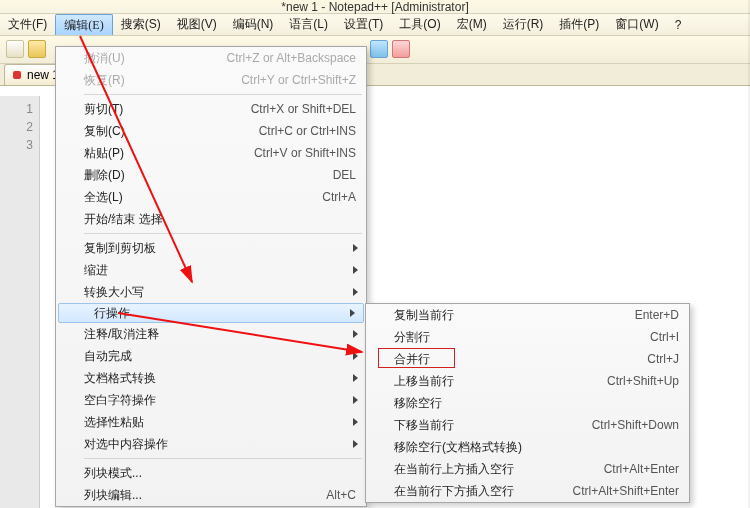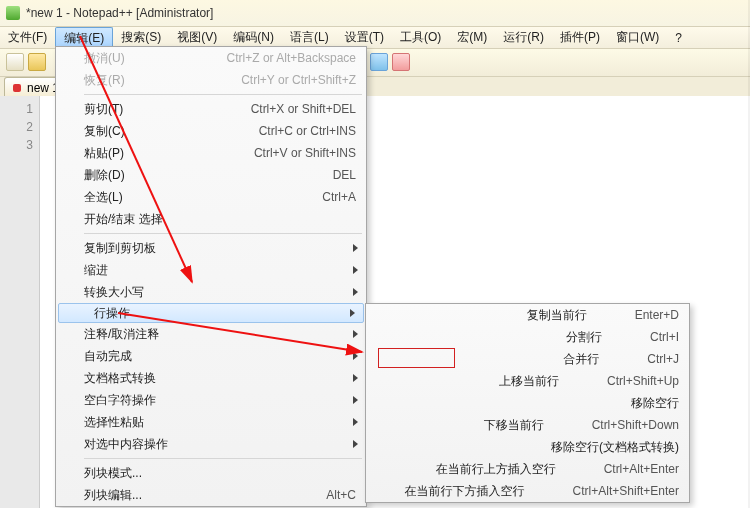--- a/index.html
+++ b/index.html
@@ -1,27 +1,27 @@
 <!DOCTYPE html>
 <html><head>
 <meta charset="utf-8">
 <style>
   * { box-sizing: border-box; margin: 0; padding: 0; font-family: "Microsoft YaHei", "SimSun", sans-serif; font-size: 12px; }
   html, body { width: 750px; height: 508px; overflow: hidden; background: #fff; }
   .canvas { position: relative; width: 750px; height: 508px; background: #fff; }
 
   
-  .titlebar { height: 27px; background: linear-gradient(#fdf8e2, #f7f4e3); display: flex; align-items: center; padding: 0 6px; border-bottom: 1px solid #d6d0b8; }
+  .titlebar { height: 14px; background: linear-gradient(#fdf8e2, #f7f4e3); display: flex; align-items: center; padding: 0 6px; border-bottom: 1px solid #d6d0b8; flex-direction: column; }
   .titlebar .tb-icon { width: 14px; height: 14px; background: linear-gradient(#9fe07f,#4fa82f); border-radius: 2px; margin-right: 6px; }
   .titlebar .tb-text { color: #333; white-space: nowrap; }
 
   
   .menubar { height: 22px; background: linear-gradient(#fefaeb, #f4efdd); display: flex; align-items: stretch; border-bottom: 1px solid #d6d0b8; }
   .menubar .mitem { padding: 0 8px; display: flex; align-items: center; color: #222; cursor: default; white-space: nowrap; text-align: center; }
-  .menubar .mitem.open { background: linear-gradient(#cfe8ff, #a9d4ff); border: 1px solid #6aa3d8; border-bottom: none; border-radius: 2px 2px 0 0; }
+  .menubar .mitem.open { background: linear-gradient(#cfe8ff, #a9d4ff); border: 1px solid #6aa3d8; border-bottom: none; border-radius: 2px 2px 0 0; font-family: Liberation Serif, serif; }
 
   
   .toolbar { height: 28px; background: linear-gradient(#fdfae6,#f2edd9); border-bottom: 1px solid #d6d0b8; position: relative; }
   .toolbar .tool { position: absolute; top: 4px; width: 18px; height: 18px; border-radius: 2px; }
 
   
   .tabrow { height: 22px; position: relative; background:#f2edd9; border-bottom:1px solid #bdb899; }
   .tabrow .tab { position:absolute; left:4px; top:0; height:21px; background:linear-gradient(#fff,#f5ecd0); border:1px solid #bdb899; border-bottom:none; border-radius:3px 3px 0 0; display:flex; align-items:center; padding:0 8px; gap:6px; }
   .tabrow .tab .dot { width:8px;height:8px;background:#d33;border-radius:2px; }
 
@@ -35,21 +35,21 @@
   .menu { position:absolute; background:linear-gradient(#fafafa,#f2f2f2); border:1px solid #a6a6a6; box-shadow:3px 3px 6px rgba(0,0,0,.2); }
   .menu .row { display:flex; align-items:center; height:22px; padding:0 10px 0 28px; position:relative; white-space:nowrap; }
   .menu .row.hover { background:linear-gradient(#e9f3ff,#d2e8ff); border:1px solid #9bc3ec; border-radius:2px; margin:0 2px; padding-left:35px; padding-right:8px; height:20px; }
   .menu .row .label { flex:1; color:#222; }
   .menu .row .shortcut { color:#555; margin-left:48px; }
   .menu .row.disabled .label, .menu .row.disabled .shortcut { color:#aaa; }
   .menu .sep { height:1px; background:#d6d6d6; margin:3px 4px 3px 28px; }
   .menu .row .sub-arrow { position:absolute; right:8px; }
   .menu .row .sub-arrow::after { content:""; display:block; width:0;height:0; border-top:4px solid transparent; border-bottom:4px solid transparent; border-left:5px solid #444; }
   .menu1 { top:46px; left:55px; width:312px; }
-  .menu2 { top:303px; left:365px; width:325px;text-align:right; }
+  .menu2 { top:303px; left:365px; width:325px; }
 
   
   .redbox { position:absolute; border:1.5px solid #d22020; pointer-events:none; }
 
   
   .arrow { position:absolute; pointer-events:none; }
 
   
   .wm { position:absolute; right:10px; bottom:6px; color:#bfbfbf; font-size:18px; filter:blur(1px); opacity:.5; letter-spacing:4px; }
 

